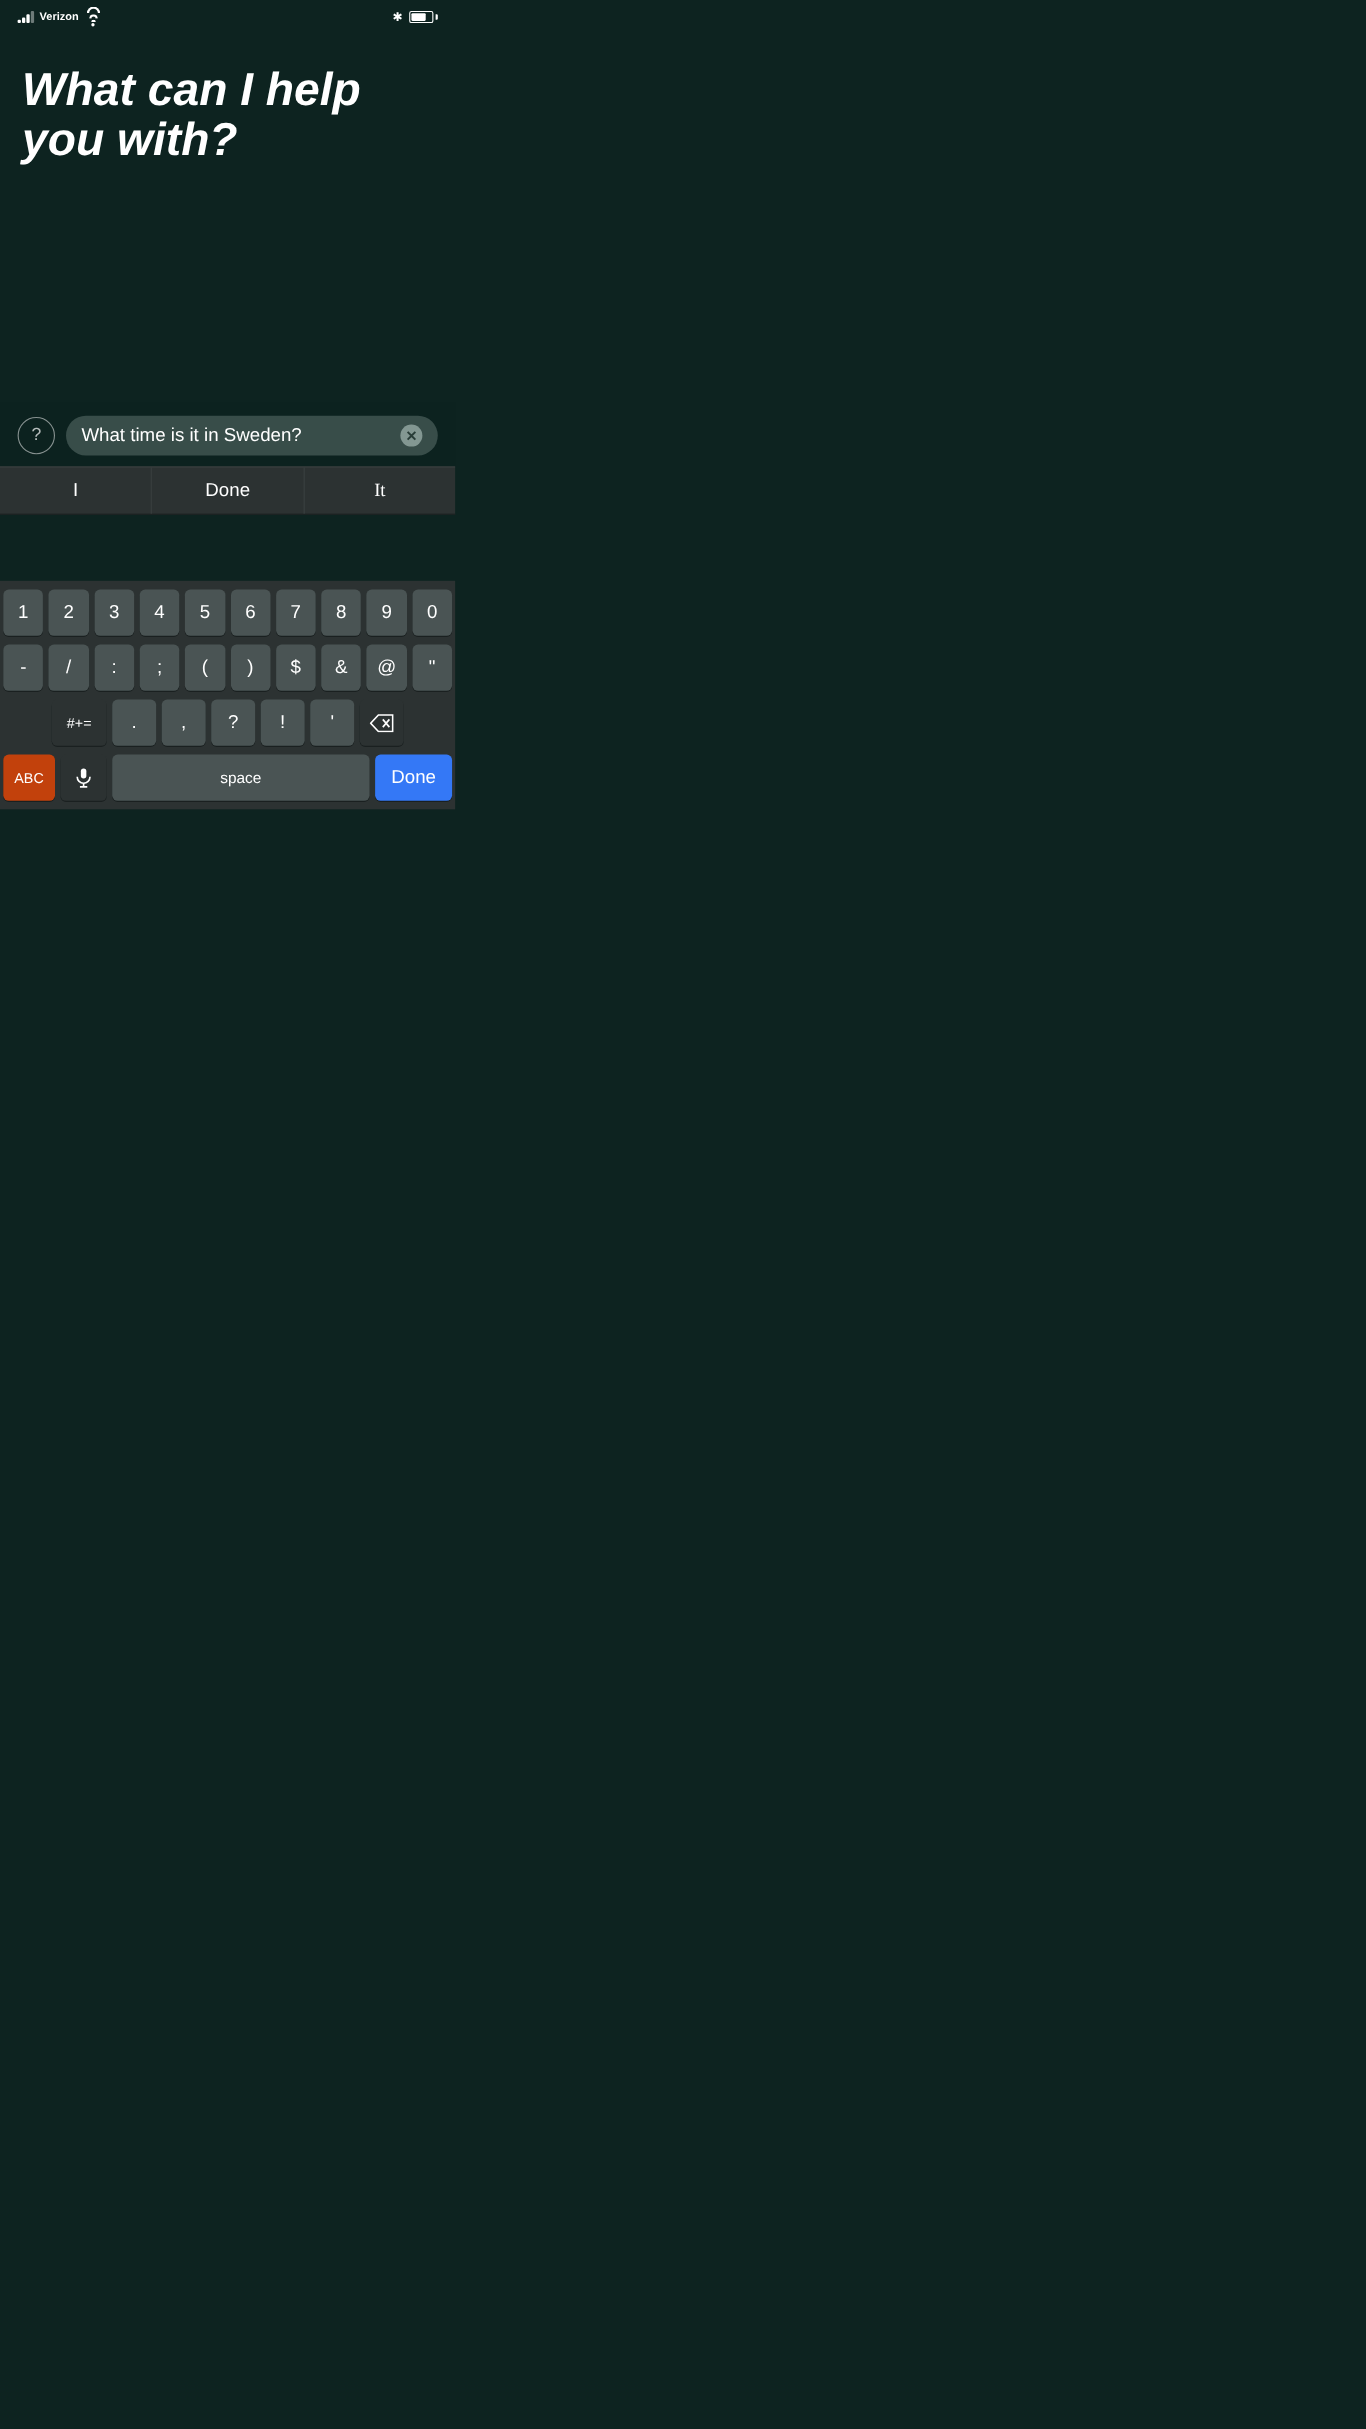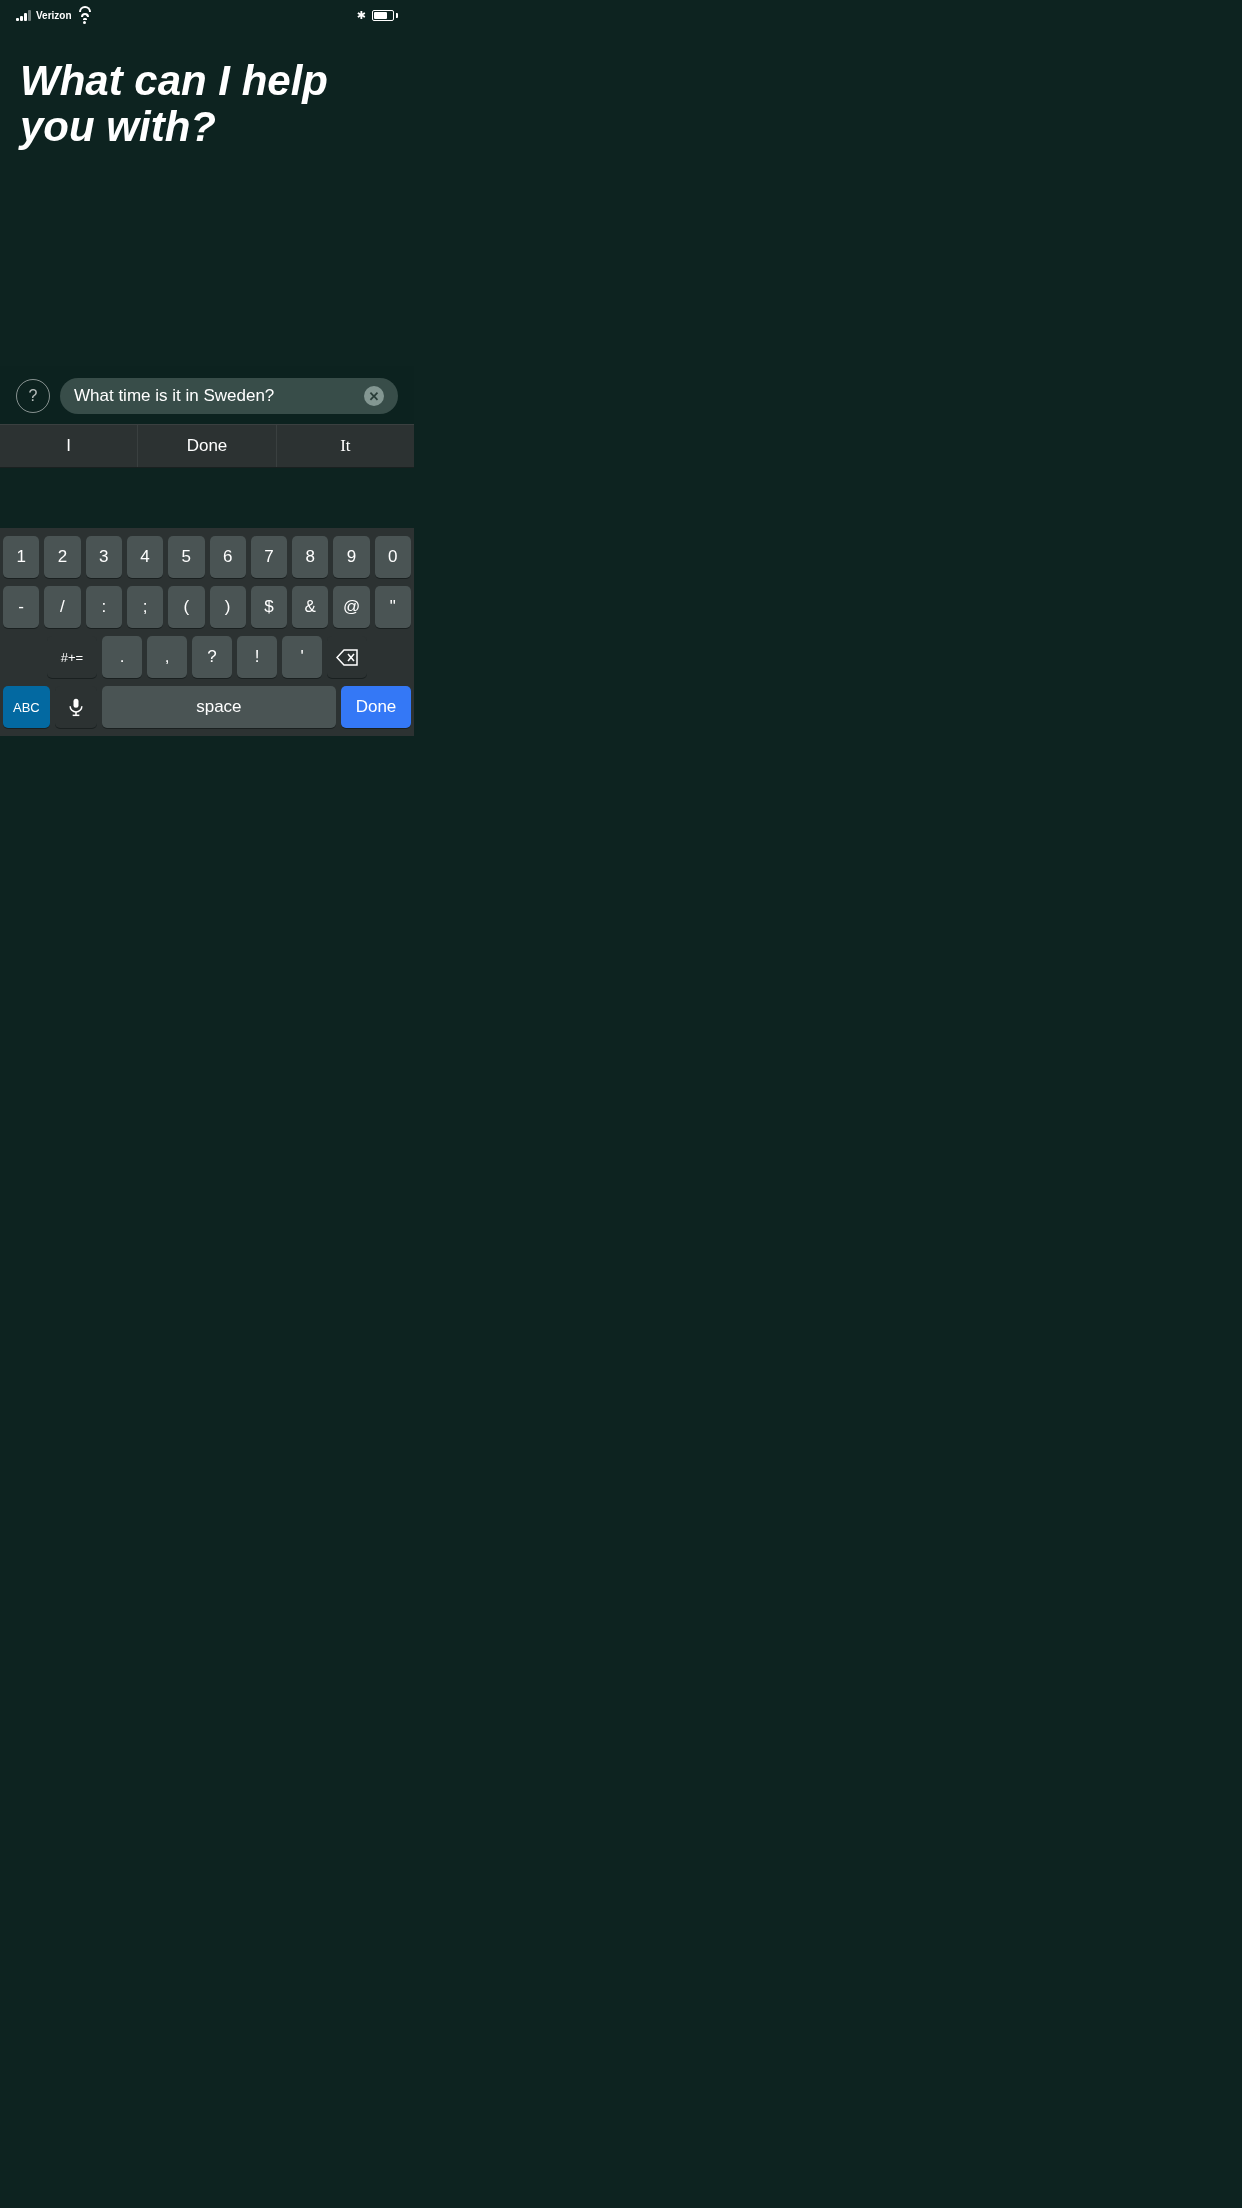--- a/index.html
+++ b/index.html
@@ -243,42 +243,42 @@
       display: flex;
       gap: 5px;
       align-items: center;
       height: 42px;
       justify-content: center;
       margin-bottom: 4px;
     }
 
     .key-bottom-special {
       height: 42px;
-      background: #0369a1;
+      background: #c2410c;
       border-radius: 5px;
       display: flex;
       align-items: center;
       justify-content: center;
       font-size: 13px;
       color: white;
       cursor: pointer;
       box-shadow: 0 1px 0 #1a2020;
       min-width: 40px;
       padding: 0 10px;
     }
 
     .key-space {
       flex: 1;
       height: 42px;
       background: #4a5454;
       border-radius: 5px;
       display: flex;
       align-items: center;
       justify-content: center;
-      font-size: 17px;
+      font-size: 14px;
       color: white;
       cursor: pointer;
       box-shadow: 0 1px 0 #1a2020;
     }
 
     .key-done {
       height: 42px;
       background: #3478f6;
       border-radius: 5px;
       display: flex;

